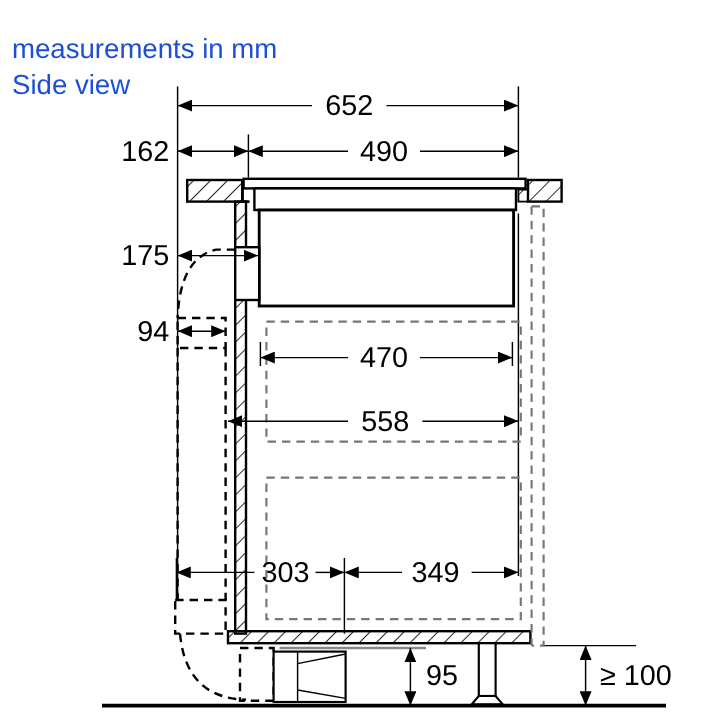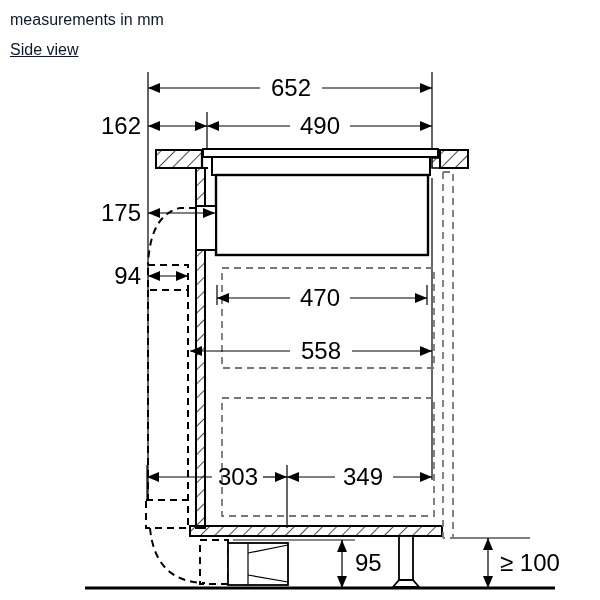--- a/index.html
+++ b/index.html
@@ -1,19 +1,19 @@
 <!DOCTYPE html>
 <html><head>
 <meta charset="utf-8">
 <style>
   html, body { margin: 0; padding: 0; background: #ffffff; }
   body { width: 600px; height: 600px; position: relative; overflow: hidden; font-family: "Liberation Sans", sans-serif; }
-  .caption { position: absolute; left: 10px; font-size: 16px; color: #0f172a; line-height: 28px; }
+  .caption { position: absolute; left: 10px; font-size: 23px; color: #1d4ed8; line-height: 28px; margin-top: 20px; }
   #cap-units { top: 6px; }
-  #cap-view { top: 36px; text-decoration: underline; }
+  #cap-view { top: 36px; }
   svg { position: absolute; left: 0; top: 0; }
   .dim-text { font-family: "Liberation Sans", sans-serif; font-size: 24px; fill: #000; }
   .solid { stroke: #000; fill: none; stroke-width: 2.2; }
   .thin { stroke: #000; fill: none; stroke-width: 1.2; }
   .dash { stroke: #000; fill: none; stroke-width: 2; stroke-dasharray: 7 5; }
   .dash-grey { stroke: #777; fill: none; stroke-width: 1.8; stroke-dasharray: 7 5; }
   .white { fill: #fff; }
 </style>
 </head>
 <body>

